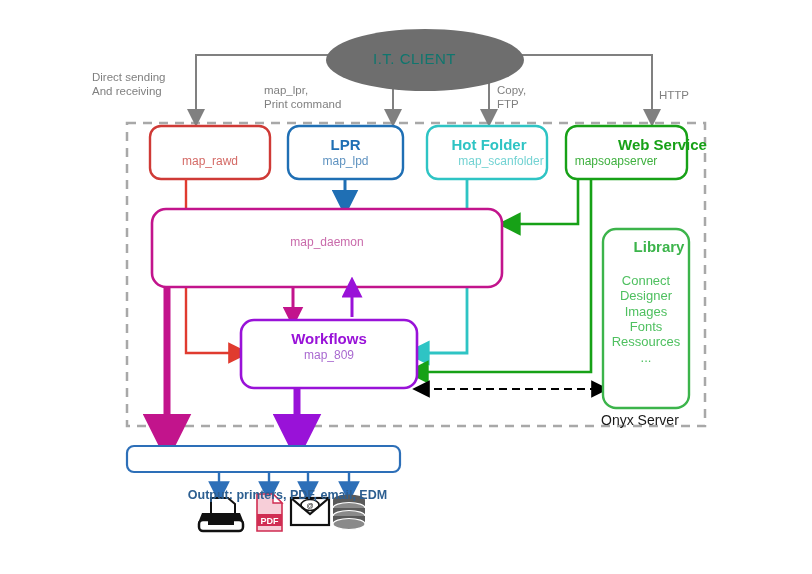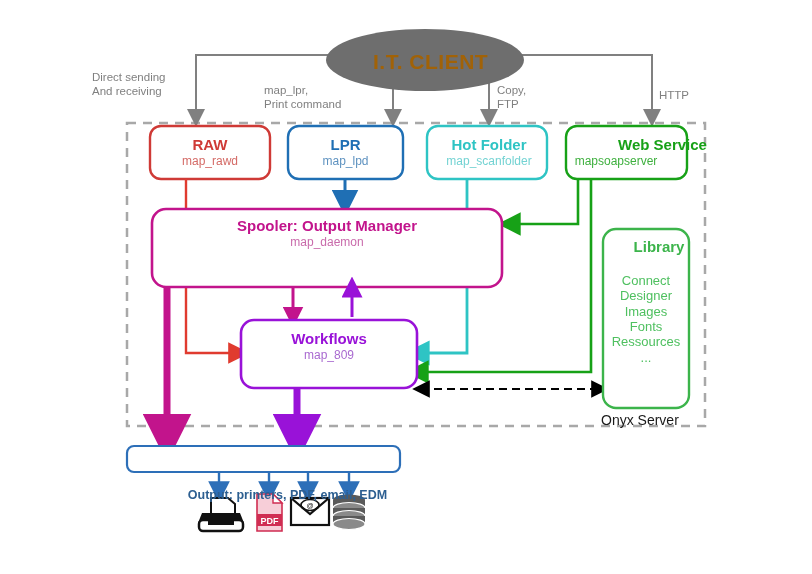--- a/index.html
+++ b/index.html
@@ -4,21 +4,21 @@
 <style>
   html,body{margin:0;padding:0;background:#ffffff;}
   body{width:812px;height:574px;position:relative;overflow:hidden;
        font-family:"Liberation Sans","DejaVu Sans",sans-serif;}
   #stage{position:absolute;left:0;top:0;width:812px;height:574px;}
   svg#diagram{position:absolute;left:0;top:0;width:812px;height:574px;}
   .txt{position:absolute;text-align:center;line-height:1.15;white-space:pre;}
   .bx-title{font-size:15px;font-weight:bold;}
   .bx-sub{font-size:12px;}
   .gray-lbl{position:absolute;color:#808080;font-size:11.5px;line-height:1.25;white-space:pre;}
-  .client-lbl{position:absolute;color:#a16207;font-size:21px;font-weight:bold;
+  .client-lbl{position:absolute;color:#0f766e;font-size:15px;font-weight:normal;
               letter-spacing:.5px;white-space:pre;}
   .lib-title{font-size:15px;font-weight:bold;color:#3cb44b;}
   .lib-item{font-size:13px;color:#4fc060;line-height:1.18;}
   .onyx{position:absolute;font-size:14px;color:#1a1a1a;white-space:pre;}
   .outbox-lbl{font-size:12.5px;color:#2d5f91;font-weight:bold;}
 </style>
 </head>
 <body>
 
 <div id="stage">
@@ -138,33 +138,31 @@
   <div class="client-lbl" style="left:373px;top:50px;">I.T. CLIENT</div>
 
   <div class="gray-lbl" style="left:92px;top:70px;">Direct sending
 And receiving</div>
   <div class="gray-lbl" style="left:264px;top:83px;">map_lpr,
 Print command</div>
   <div class="gray-lbl" style="left:497px;top:83px;">Copy,
 FTP</div>
   <div class="gray-lbl" style="left:659px;top:88px;">HTTP</div>
 
-  <div class="txt bx-title" style="left:150px;top:136px;width:120px;color:#cf3a36;">RAW</div>
   <div class="txt bx-sub" style="left:150px;top:155px;width:120px;color:#d46a66;">map_rawd</div>
 
   <div class="txt bx-title" style="left:288px;top:136px;width:115px;color:#1f6fb4;text-align:center;">LPR</div>
   <div class="txt bx-sub" style="left:288px;top:155px;width:115px;color:#5e92c0;">map_lpd</div>
 
   <div class="txt bx-title" style="left:429px;top:136px;width:120px;color:#2ec4c4;">Hot Folder</div>
-  <div class="txt bx-sub" style="left:429px;top:155px;width:120px;color:#73d3d3;">map_scanfolder</div>
+  <div class="txt bx-sub" style="left:441px;top:155px;width:120px;color:#73d3d3;">map_scanfolder</div>
 
   <div class="txt bx-title" style="left:566px;top:136px;width:121px;color:#17a117;padding-left:36px;">Web Service</div>
   <div class="txt bx-sub" style="left:566px;top:155px;width:100px;color:#3fb03f;">mapsoapserver</div>
 
-  <div class="txt bx-title" style="left:152px;top:217px;width:350px;color:#c2148c;">Spooler: Output Manager</div>
   <div class="txt bx-title" style="left:241px;top:330px;width:176px;color:#9912d8;">Workflows</div>
 
   <div class="txt bx-sub" style="left:152px;top:236px;width:350px;color:#c96bab;">map_daemon</div>
   <div class="txt bx-sub" style="left:241px;top:349px;width:176px;color:#a96ad0;">map_809</div>
 
   <div class="txt lib-title" style="left:616px;top:238px;width:86px;">Library</div>
   <div style="position:absolute;left:595px;top:273px;width:102px;text-align:center;">
     <div class="lib-item">Connect</div>
     <div class="lib-item">Designer</div>
     <div class="lib-item">Images</div>

